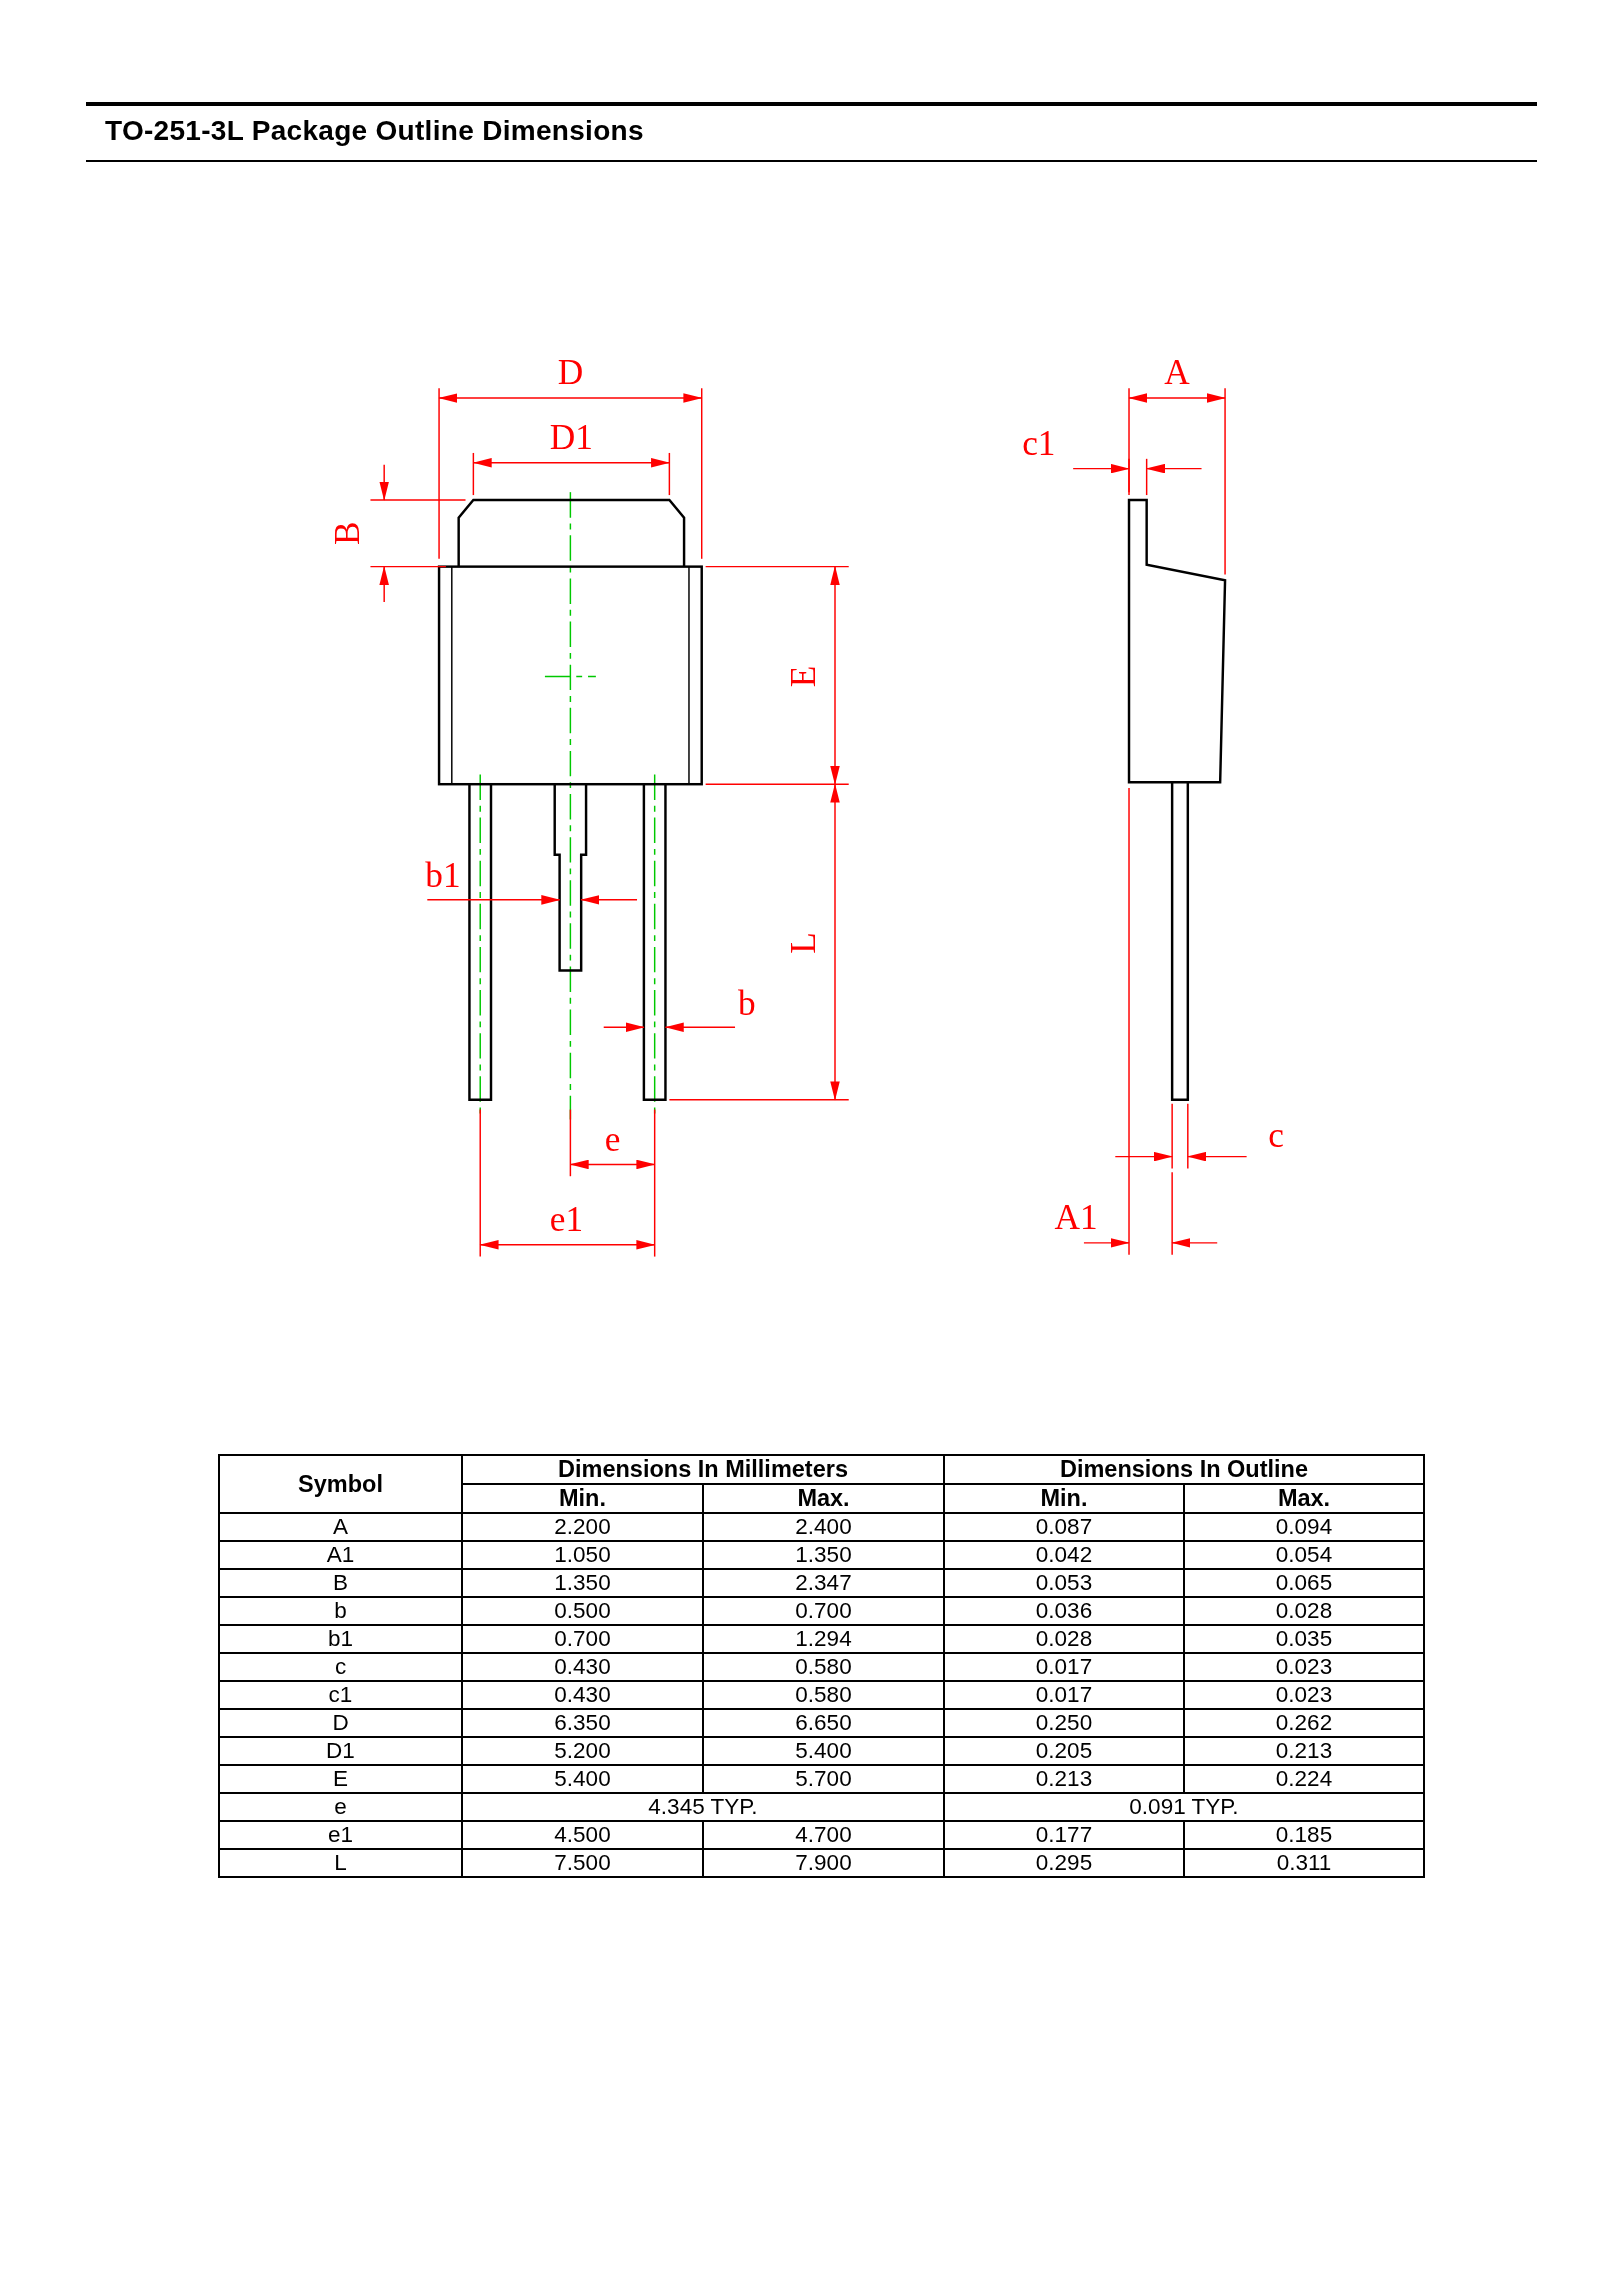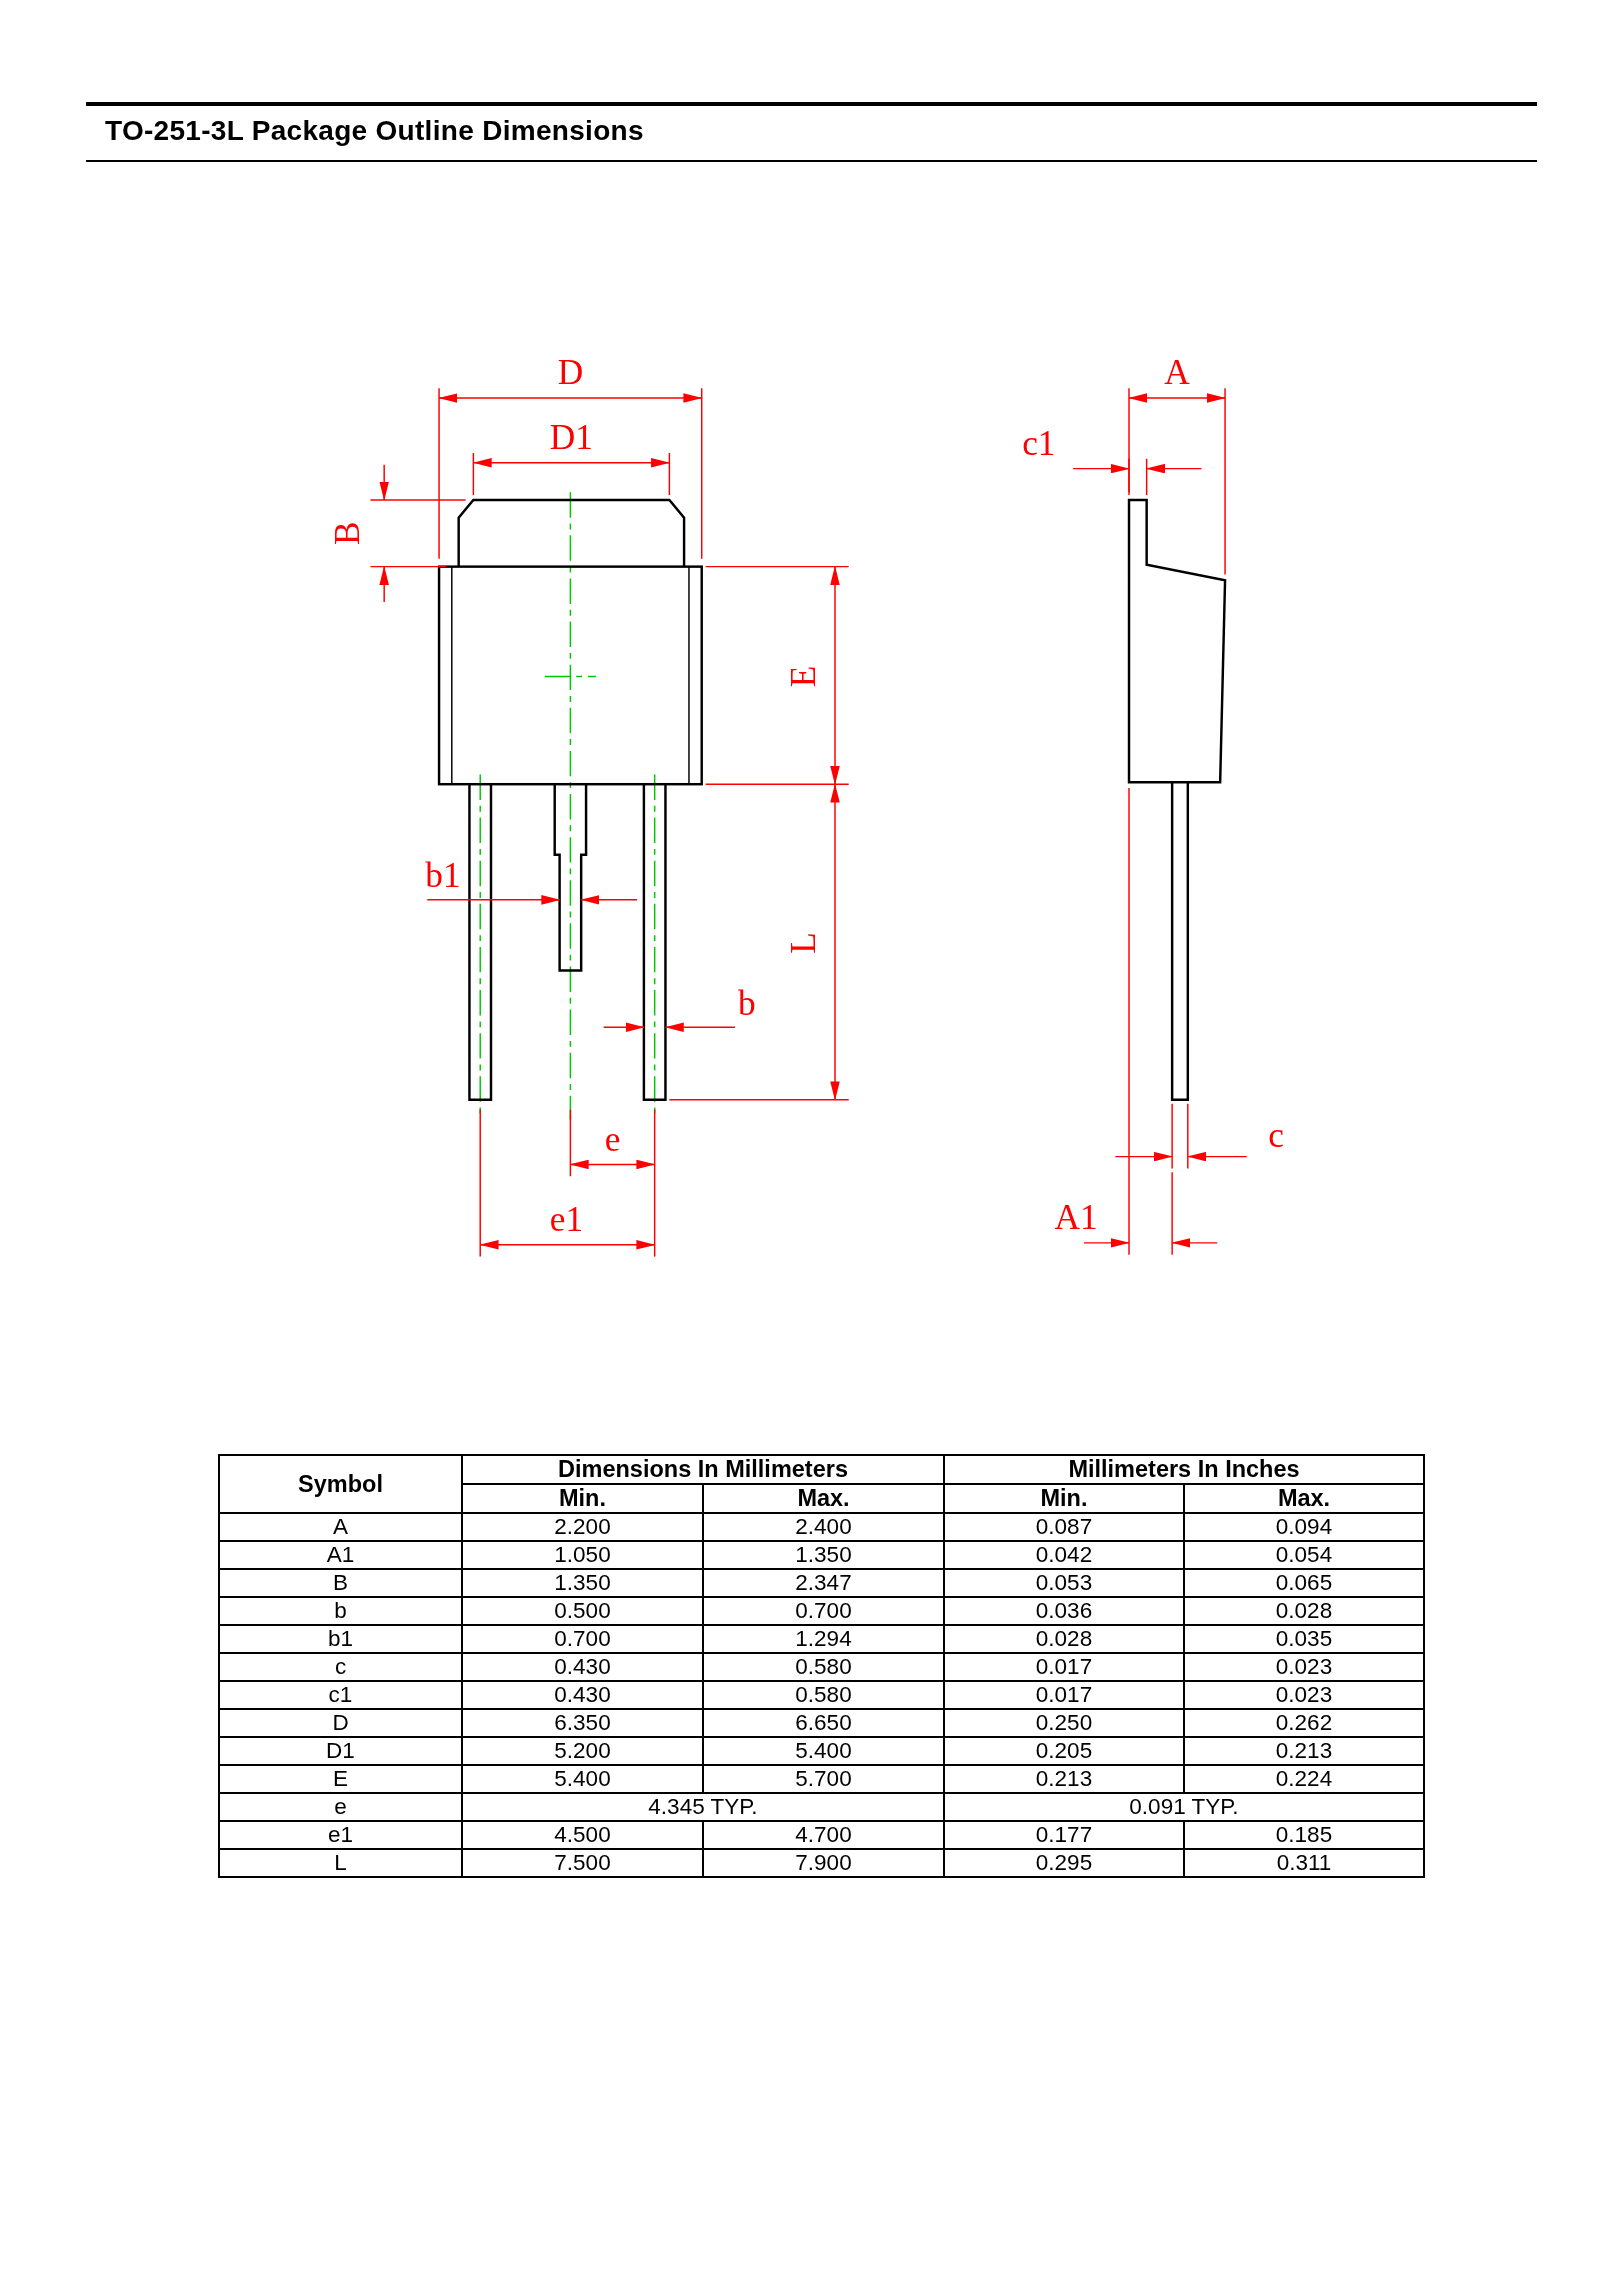--- a/index.html
+++ b/index.html
@@ -167,21 +167,21 @@
         <col style="width:243px">
         <col style="width:241px">
         <col style="width:241px">
         <col style="width:240px">
         <col style="width:240px">
       </colgroup>
       <thead>
         <tr>
           <th rowspan="2">Symbol</th>
           <th colspan="2">Dimensions In Millimeters</th>
-          <th colspan="2">Millimeters In Inches</th>
+          <th colspan="2">Dimensions In Outline</th>
         </tr>
         <tr>
           <th>Min.</th>
           <th>Max.</th>
           <th>Min.</th>
           <th>Max.</th>
         </tr>
       </thead>
       <tbody id="dims-body">
           <tr>

